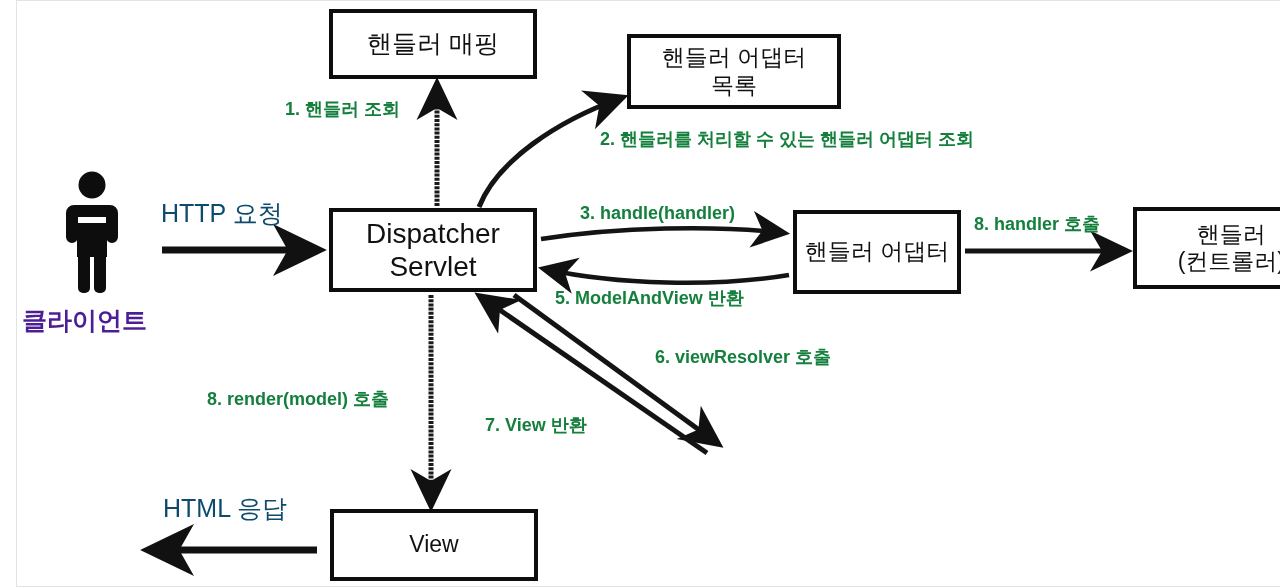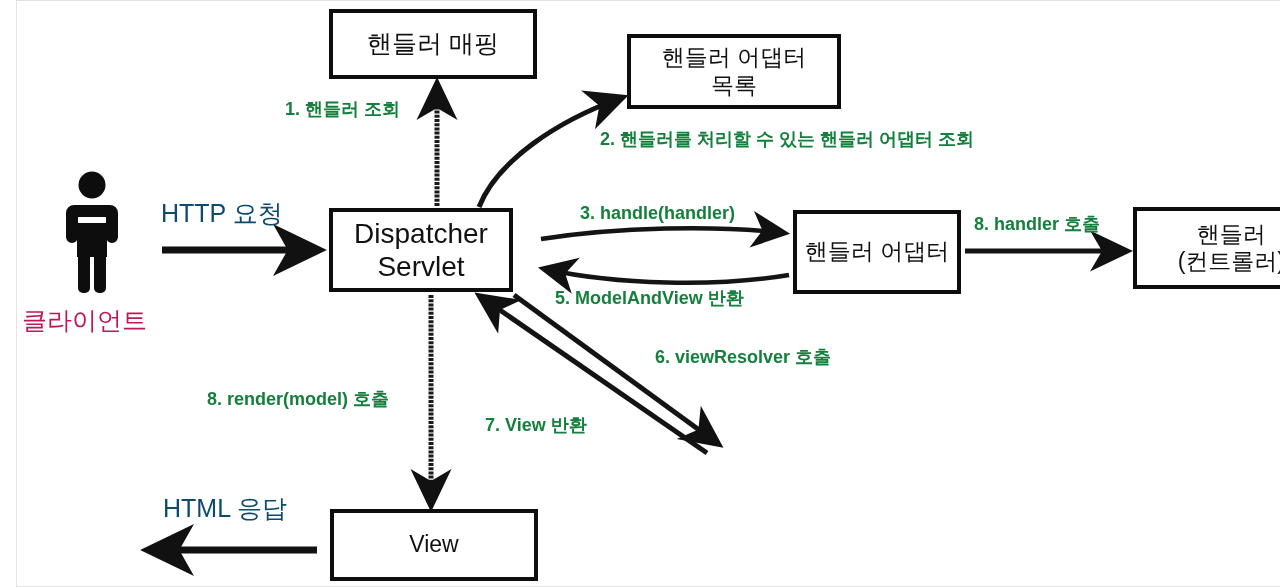--- a/index.html
+++ b/index.html
@@ -49,22 +49,22 @@
     font-weight: bold;
     z-index: 4;
     white-space: nowrap;
   }
   .edge-label.plain {
     font-weight: normal;
     color: #0c4a6e;
   }
   .actor-label {
     position: absolute;
-    color: #be185d;
-    font-weight: normal;
+    color: #4c1d95;
+    font-weight: bold;
     z-index: 4;
     white-space: nowrap;
   }
   #actor {
     position: absolute;
     z-index: 3;
   }
 </style>
 </head>
 <body>
@@ -112,21 +112,21 @@
 
   <div class="node" style="left:312px; top:8px; width:208px; height:70px; font-size:25px;">
     <span class="node-label">핸들러 매핑</span>
   </div>
 
   <div class="node" style="left:610px; top:33px; width:214px; height:75px; font-size:23px;">
     <span class="node-label">핸들러 어댑터
 목록</span>
   </div>
 
-  <div class="node" style="left:312px; top:207px; width:184px; height:84px; font-size:28px;">
+  <div class="node" style="left:312px; top:207px; width:208px; height:84px; font-size:28px;">
     <span class="node-label">Dispatcher
 Servlet</span>
   </div>
 
   <div class="node" style="left:776px; top:209px; width:168px; height:84px; font-size:23px;">
     <span class="node-label">핸들러 어댑터</span>
   </div>
 
   <div class="node" style="left:1116px; top:206px; width:156px; height:82px; font-size:23px;justify-content:flex-end;">
     <span class="node-label">핸들러

